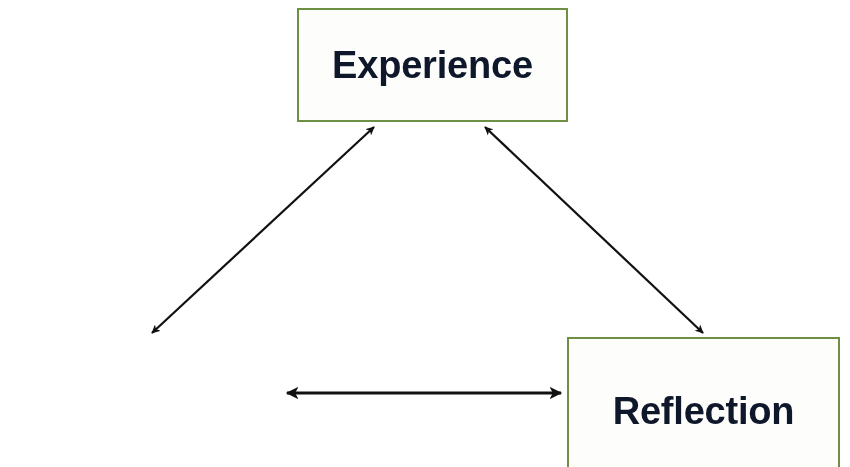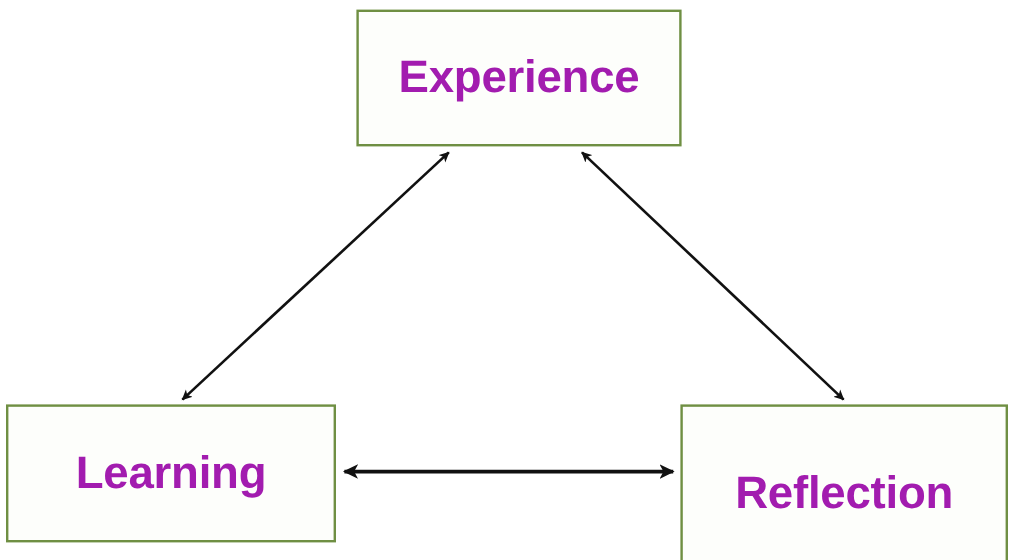--- a/index.html
+++ b/index.html
@@ -30,21 +30,21 @@
     display: flex;
     align-items: center;
     justify-content: center;
     z-index: 2;
   }
   .node-label {
     font-family: "Liberation Sans", sans-serif;
     font-weight: bold;
     font-size: 38px;
     line-height: 1;
-    color: #a21caf;
+    color: #0f172a;
     letter-spacing: -0.2px;
     white-space: nowrap;
     -webkit-font-smoothing: none;
   }
   #node-experience {
     left: 297px;
     top: 8px;
     width: 271px;
     height: 114px;
   }
@@ -80,21 +80,18 @@
 
     <line x1="485" y1="127" x2="703" y2="333" stroke="#111111" stroke-width="2.2" marker-start="url(#head-thin)" marker-end="url(#head-thin)"></line>
 
     <line x1="287" y1="393" x2="561" y2="393" stroke="#111111" stroke-width="3" marker-start="url(#head-thick)" marker-end="url(#head-thick)"></line>
   </svg>
 
   <div class="node" id="node-experience">
     <span class="node-label">Experience</span>
   </div>
 
-  <div class="node" id="node-learning">
-    <span class="node-label">Learning</span>
-  </div>
 
   <div class="node" id="node-reflection">
     <span class="node-label">Reflection</span>
   </div>
 
 </div>
 
 </body></html>

